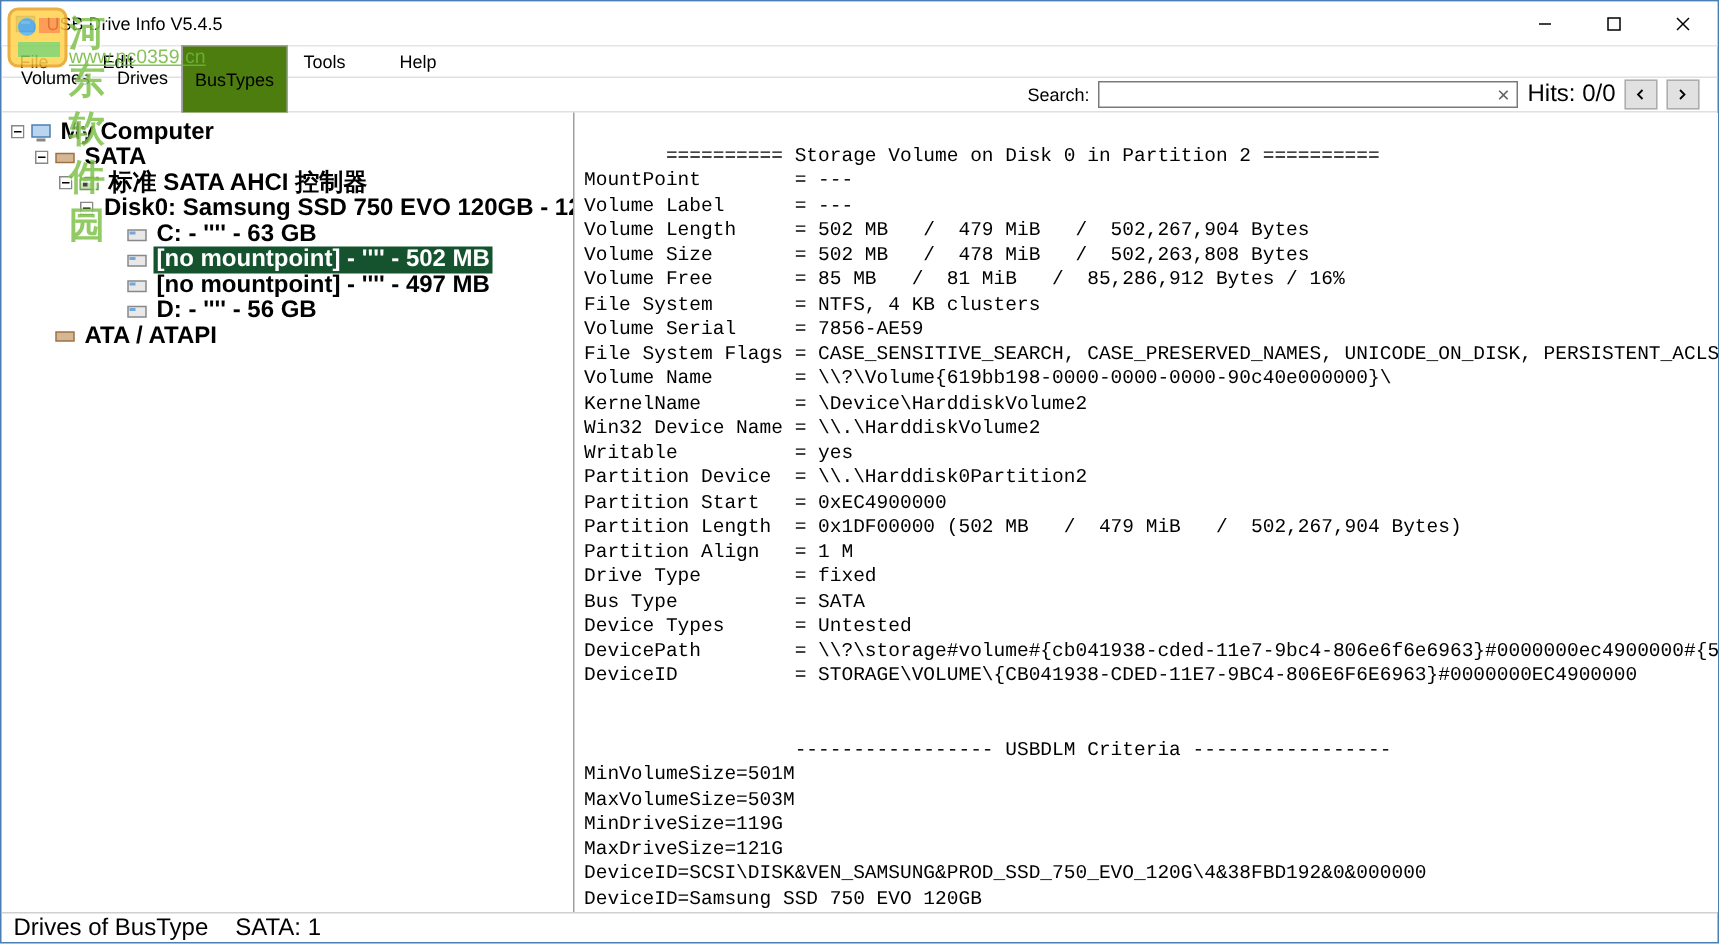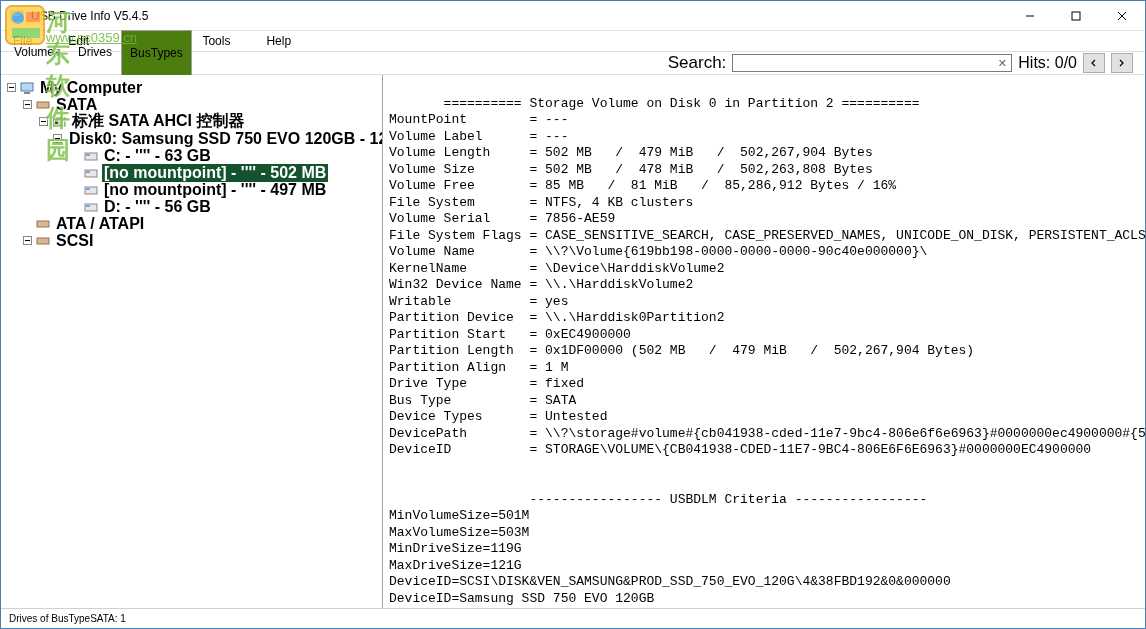--- a/index.html
+++ b/index.html
@@ -72,21 +72,21 @@
   position: relative;
   top: 1px;
 }
 .search-area {
   margin-left: auto;
   margin-right: 12px;
   display: flex;
   align-items: center;
   gap: 6px;
 }
-.search-label { font-size: 17px; }
+.search-label { font-size: 12px; }
 .search-input {
   width: 280px;
   height: 18px;
   border: 1px solid #7a7a7a;
   padding: 0 18px 0 3px;
   font-size: 12px;
 }
 .search-wrap { position: relative; }
 .search-clear {
   position: absolute;
@@ -159,21 +159,22 @@
   white-space: pre;
   padding: 4px 6px;
   color: #000;
 }
 .statusbar {
   height: 20px;
   border-top: 1px solid #d0d0d0;
   display: flex;
   align-items: center;
   padding: 0 8px;
-  font-size: 10px;
+  gap: 18px;
+  font-size: 16px;
 }
 .detail-pane::-webkit-scrollbar { width: 17px; height: 17px; }
 .detail-pane::-webkit-scrollbar-track { background: #f0f0f0; }
 .detail-pane::-webkit-scrollbar-thumb { background: #c2c2c2; border: 1px solid #a0a0a0; }
 .detail-pane::-webkit-scrollbar-button { background: #f0f0f0; height: 17px; width: 17px; border: 1px solid #d0d0d0; }
 </style>
 </head>
 <body>
 
 <div class="watermark">
@@ -364,34 +365,20 @@
       <div class="tree-node" style="padding-left:18px">
         <span class="tree-spacer"></span>
         <span class="tree-icon">
             <svg viewBox="0 0 16 16">
               <rect x="2" y="5" width="12" height="6" fill="#d4b896" stroke="#a07040"></rect>
             </svg>
           </span>
         <span class="tree-label">ATA / ATAPI</span>
       </div>
 
-      <div class="tree-node" style="padding-left:18px">
-        <span class="tree-toggle">
-            <svg>
-              <rect x="0.5" y="0.5" width="8" height="8" fill="#fff" stroke="#888"></rect>
-              <line x1="2" y1="4.5" x2="7" y2="4.5" stroke="#000"></line>
-            </svg>
-          </span>
-        <span class="tree-icon">
-            <svg viewBox="0 0 16 16">
-              <rect x="2" y="5" width="12" height="6" fill="#d4b896" stroke="#a07040"></rect>
-            </svg>
-          </span>
-        <span class="tree-label">SCSI</span>
-      </div>
 
 
     </div>
   </div>
 
   <div class="detail-pane">
     <div class="detail-text" id="detail-text">
        ========== Storage Volume on Disk 0 in Partition 2 ==========
 MountPoint        = ---
 Volume Label      = ---

